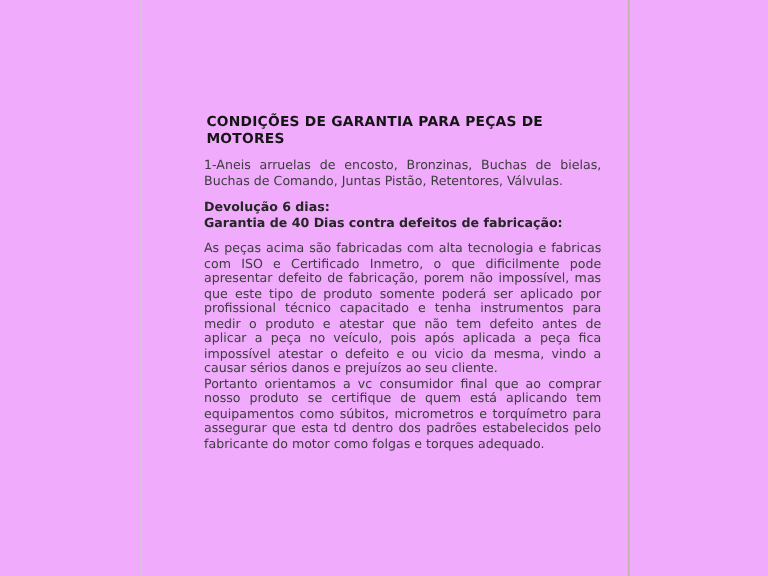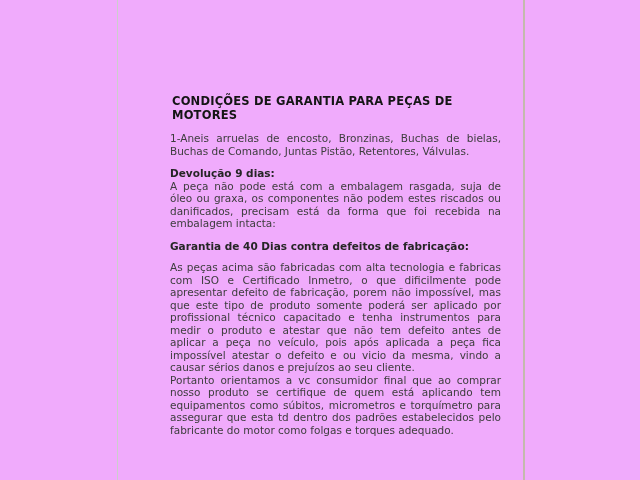--- a/index.html
+++ b/index.html
@@ -71,23 +71,22 @@
 <div class="page">
   <div class="rule rule-left"></div>
   <div class="rule rule-right"></div>
 
   <div class="content">
     <h1 class="doc-title">CONDIÇÕES DE GARANTIA PARA PEÇAS DE MOTORES</h1>
 
     <p>1-Aneis arruelas de encosto, Bronzinas, Buchas de bielas, Buchas de Comando, Juntas Pistão, Retentores, Válvulas.</p>
 
 
-    <h2>Devolução 9 dias:</h2>
+    <h2>Devolução 6 dias:</h2>
 
-    <p>A peça não pode está com a embalagem rasgada, suja de óleo ou graxa, os componentes não podem estes riscados ou danificados, precisam está da forma que foi recebida na embalagem intacta:</p>
 
     <h2 class="gap-below">Garantia de 40 Dias contra defeitos de fabricação:</h2>
 
     <p class="no-gap">As peças acima são fabricadas com alta tecnologia e fabricas com ISO e Certificado Inmetro, o que dificilmente pode apresentar defeito de fabricação, porem não impossível, mas que este tipo de produto somente poderá ser aplicado por profissional técnico capacitado e tenha instrumentos para medir o produto e atestar que não tem defeito antes de aplicar a peça no veículo, pois após aplicada a peça fica impossível atestar o defeito e ou vicio da mesma, vindo a causar sérios danos e prejuízos ao seu cliente.</p>
 
     <p>Portanto orientamos a vc consumidor final que ao comprar nosso produto se certifique de quem está aplicando tem equipamentos como súbitos, micrometros e torquímetro para assegurar que esta td dentro dos padrões estabelecidos pelo fabricante do motor como folgas e torques adequado.</p>
 
   </div>
 </div>
 

